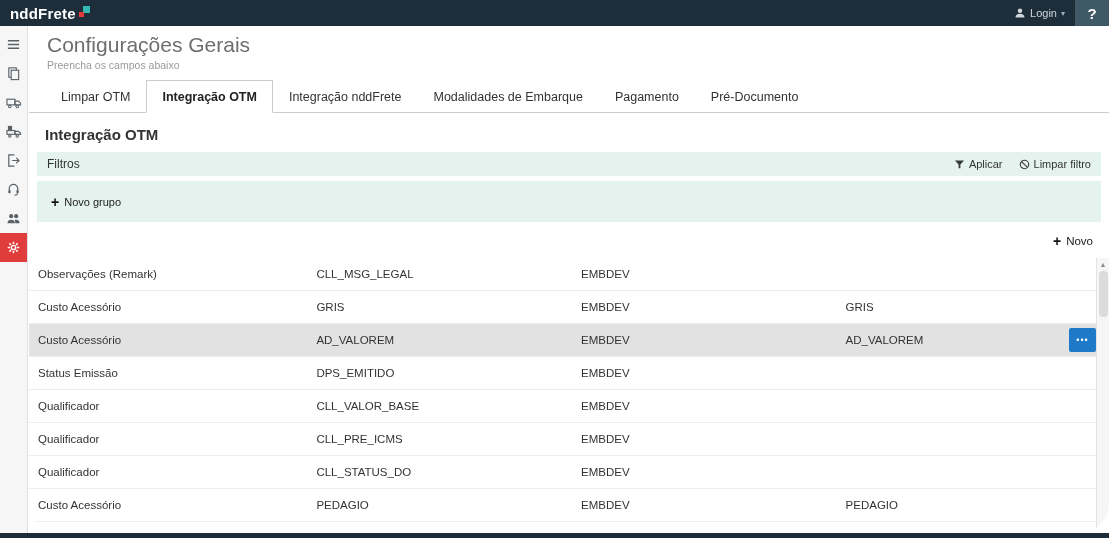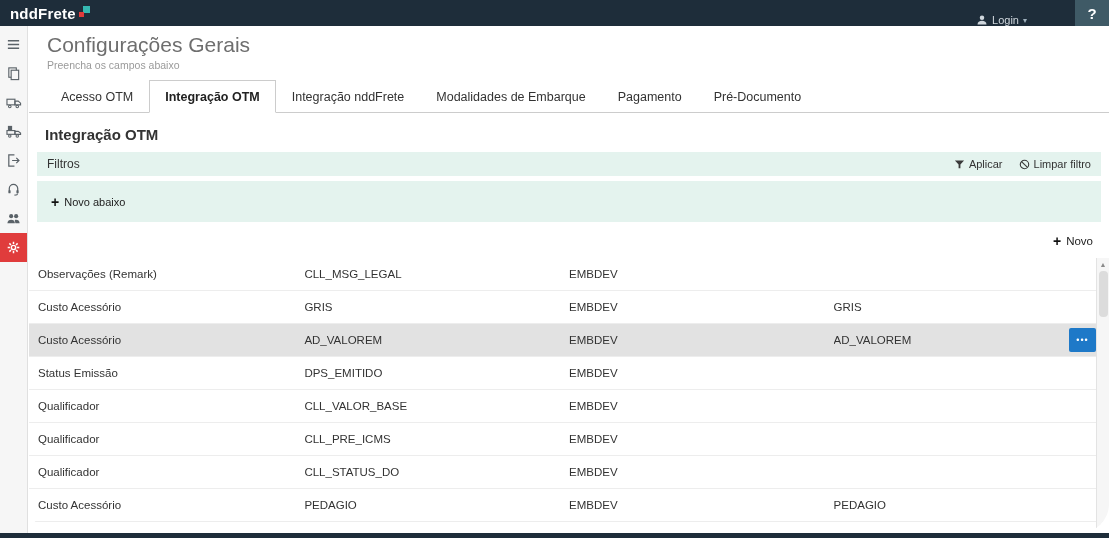--- a/index.html
+++ b/index.html
@@ -11,21 +11,21 @@
   .topbar { position:absolute; top:0; left:0; right:0; height:26px;
     background:var(--topbar,#1e2d3a); display:flex; align-items:center;
     padding:0 0 0 10px; z-index:10; }
   .brand { color:#fff; font-size:15px; font-weight:bold; letter-spacing:.2px;
     display:flex; align-items:flex-start; gap:3px;justify-content:space-between; }
   .brand-mark { position:relative; width:11px; height:11px; margin-top:1px; }
   .brand-mark .sq-teal { position:absolute; right:0; top:0; width:7px; height:7px;
     background:var(--accent-teal,#35b8b2); }
   .brand-mark .sq-red { position:absolute; left:0; bottom:0; width:5px; height:5px;
     background:var(--accent-red,#e03c3c); }
-  .topbar-right { margin-left:auto; display:flex; align-items:flex-end; height:100%;gap:38px; }
+  .topbar-right { margin-left:auto; display:flex; align-items:center; height:100%; }
   .login { display:flex; align-items:center; gap:4px; color:#cfd6dc;
     font-size:11px; padding:0 10px; cursor:pointer; }
   .login .caret { font-size:8px; color:#9fb0bc; }
   .help-box { width:34px; height:26px; background:#3f5a66; color:#fff;
     font-size:15px; font-weight:bold; display:flex; align-items:center;
     justify-content:center; cursor:pointer; }
 
   
   .sidebar { position:absolute; top:26px; bottom:5px; left:0; width:28px;
     background:#f6f6f6; border-right:1px solid #e0e0e0; display:flex;
@@ -72,21 +72,21 @@
   .tbl { flex:1; display:flex; flex-direction:column; position:relative;
     margin-top:2px; min-height:0; }
   .tbl-head { display:flex; border-top:1px solid #e0e0e0;
     border-bottom:1px solid #e0e0e0; }
   .tbl-head .cell { font-weight:bold; font-size:12px; color:#222;
     padding:12px 8px; }
   .tbl-body { flex:1; position:relative; overflow:hidden; }
   .tbl-row { display:flex; border-bottom:1px solid #ededed; background:#fff;
     position:relative; cursor:pointer; }
   .tbl-row.selected { background:var(--selected-row,#e2e2e2); }
-  .cell { font-size:11.5px; color:#333; padding:10px 0; white-space:nowrap;
+  .cell { font-size:11.5px; color:#333; padding:10px 12px; white-space:nowrap;
     overflow:hidden; }
   .c1 { width:25.5%; padding-left:9px; }
   .c2 { width:24.5%; }
   .c3 { width:24.5%; }
   .c4 { flex:1; padding-right:24px; }
   .row-action { position:absolute; right:13px; top:50%;
     transform:translateY(-50%); width:27px; height:24px;
     background:var(--action-blue,#1e79c8); color:#fff; border:none;
     border-radius:2px; font-size:9px; letter-spacing:1px; cursor:pointer;
     display:flex; align-items:center; justify-content:center; }
@@ -189,21 +189,21 @@
   </div>
 
   <div class="main">
 
     <div class="title-wrap">
       <div class="page-title">Configurações Gerais</div>
       <div class="page-subtitle">Preencha os campos abaixo</div>
     </div>
 
     <nav class="tabbar" id="tabbar">
-        <div class="tab">Acesso OTM</div>
+        <div class="tab">Limpar OTM</div>
         <div class="tab active">Integração OTM</div>
         <div class="tab">Integração nddFrete</div>
         <div class="tab">Modalidades de Embarque</div>
         <div class="tab">Pagamento</div>
         <div class="tab">Pré-Documento</div>
       </nav>
 
     <div class="section-title">Integração OTM</div>
 
     <div class="filters">
@@ -221,21 +221,21 @@
             <line x1="2.8" y1="2.8" x2="9.2" y2="9.2" stroke="#3a3a3a" stroke-width="1.2"></line>
           </svg>
           <span>Limpar filtro</span>
         </span>
       </div>
     </div>
 
     <div class="group-area">
       <span class="new-group-btn">
         <span class="plus">+</span>
-        <span>Novo abaixo</span>
+        <span>Novo grupo</span>
       </span>
     </div>
 
     <div class="table-toolbar">
       <span class="new-btn">
         <span class="plus">+</span>
         <span>Novo</span>
       </span>
     </div>
 

